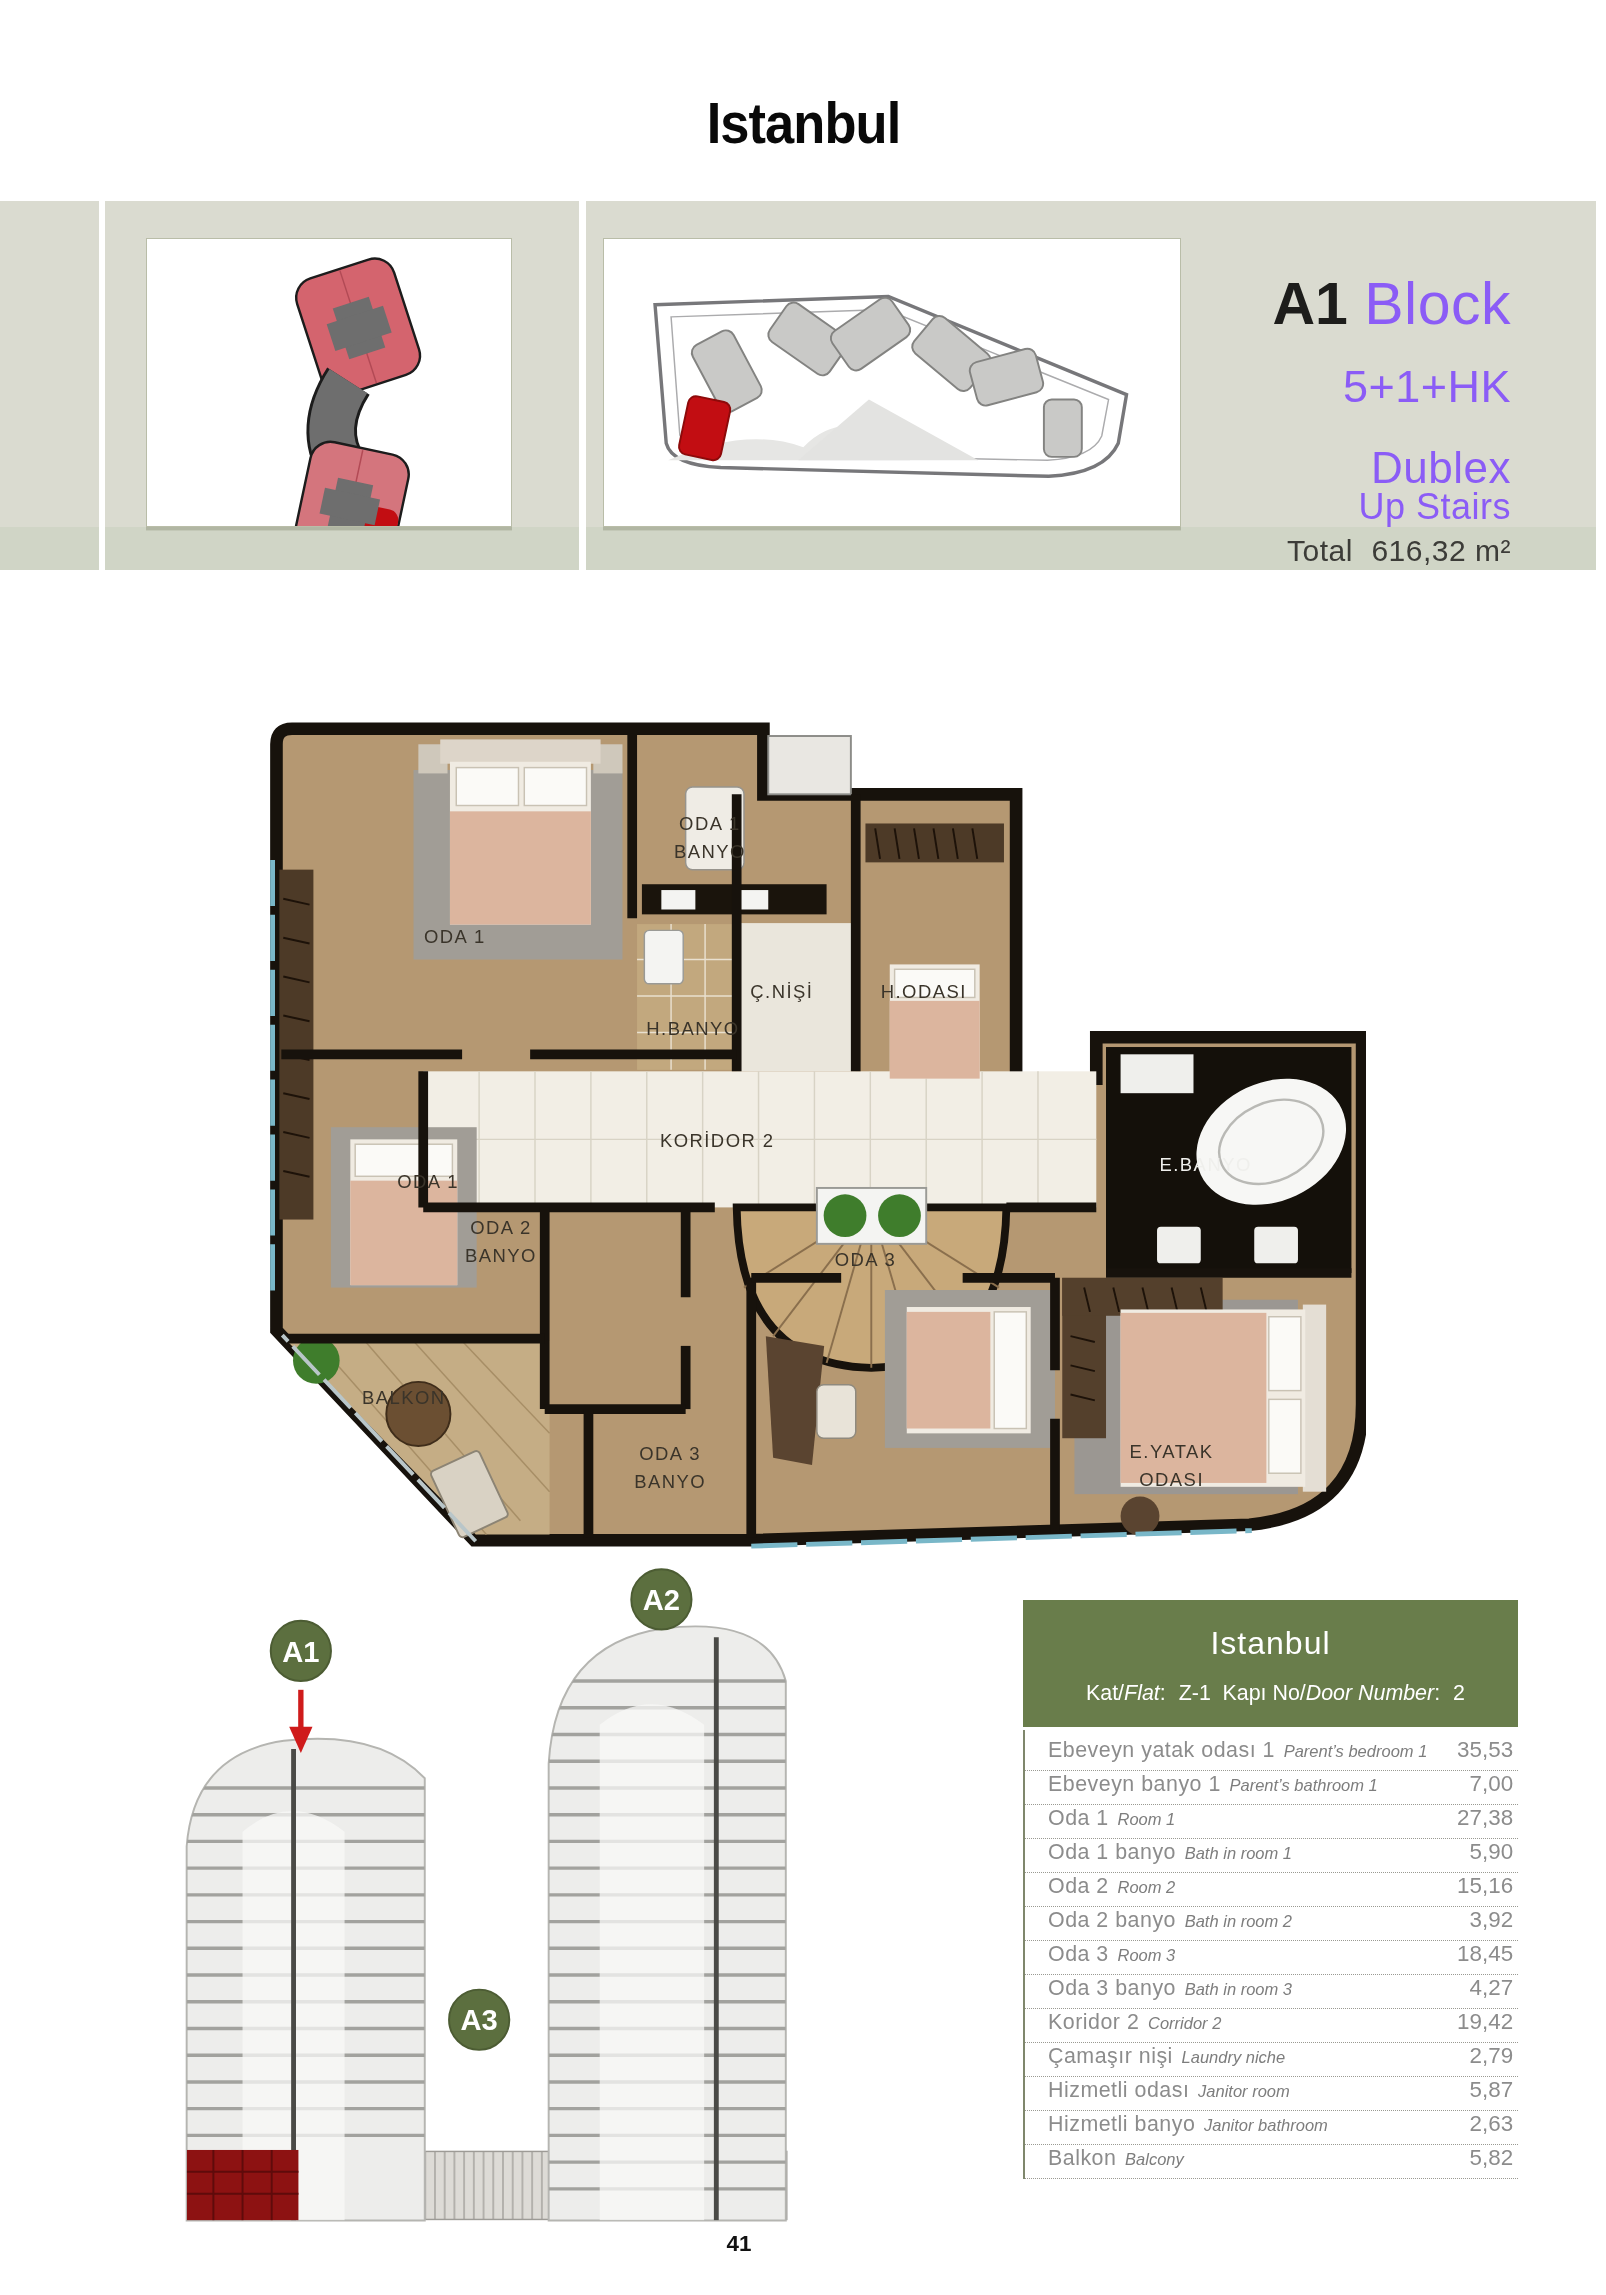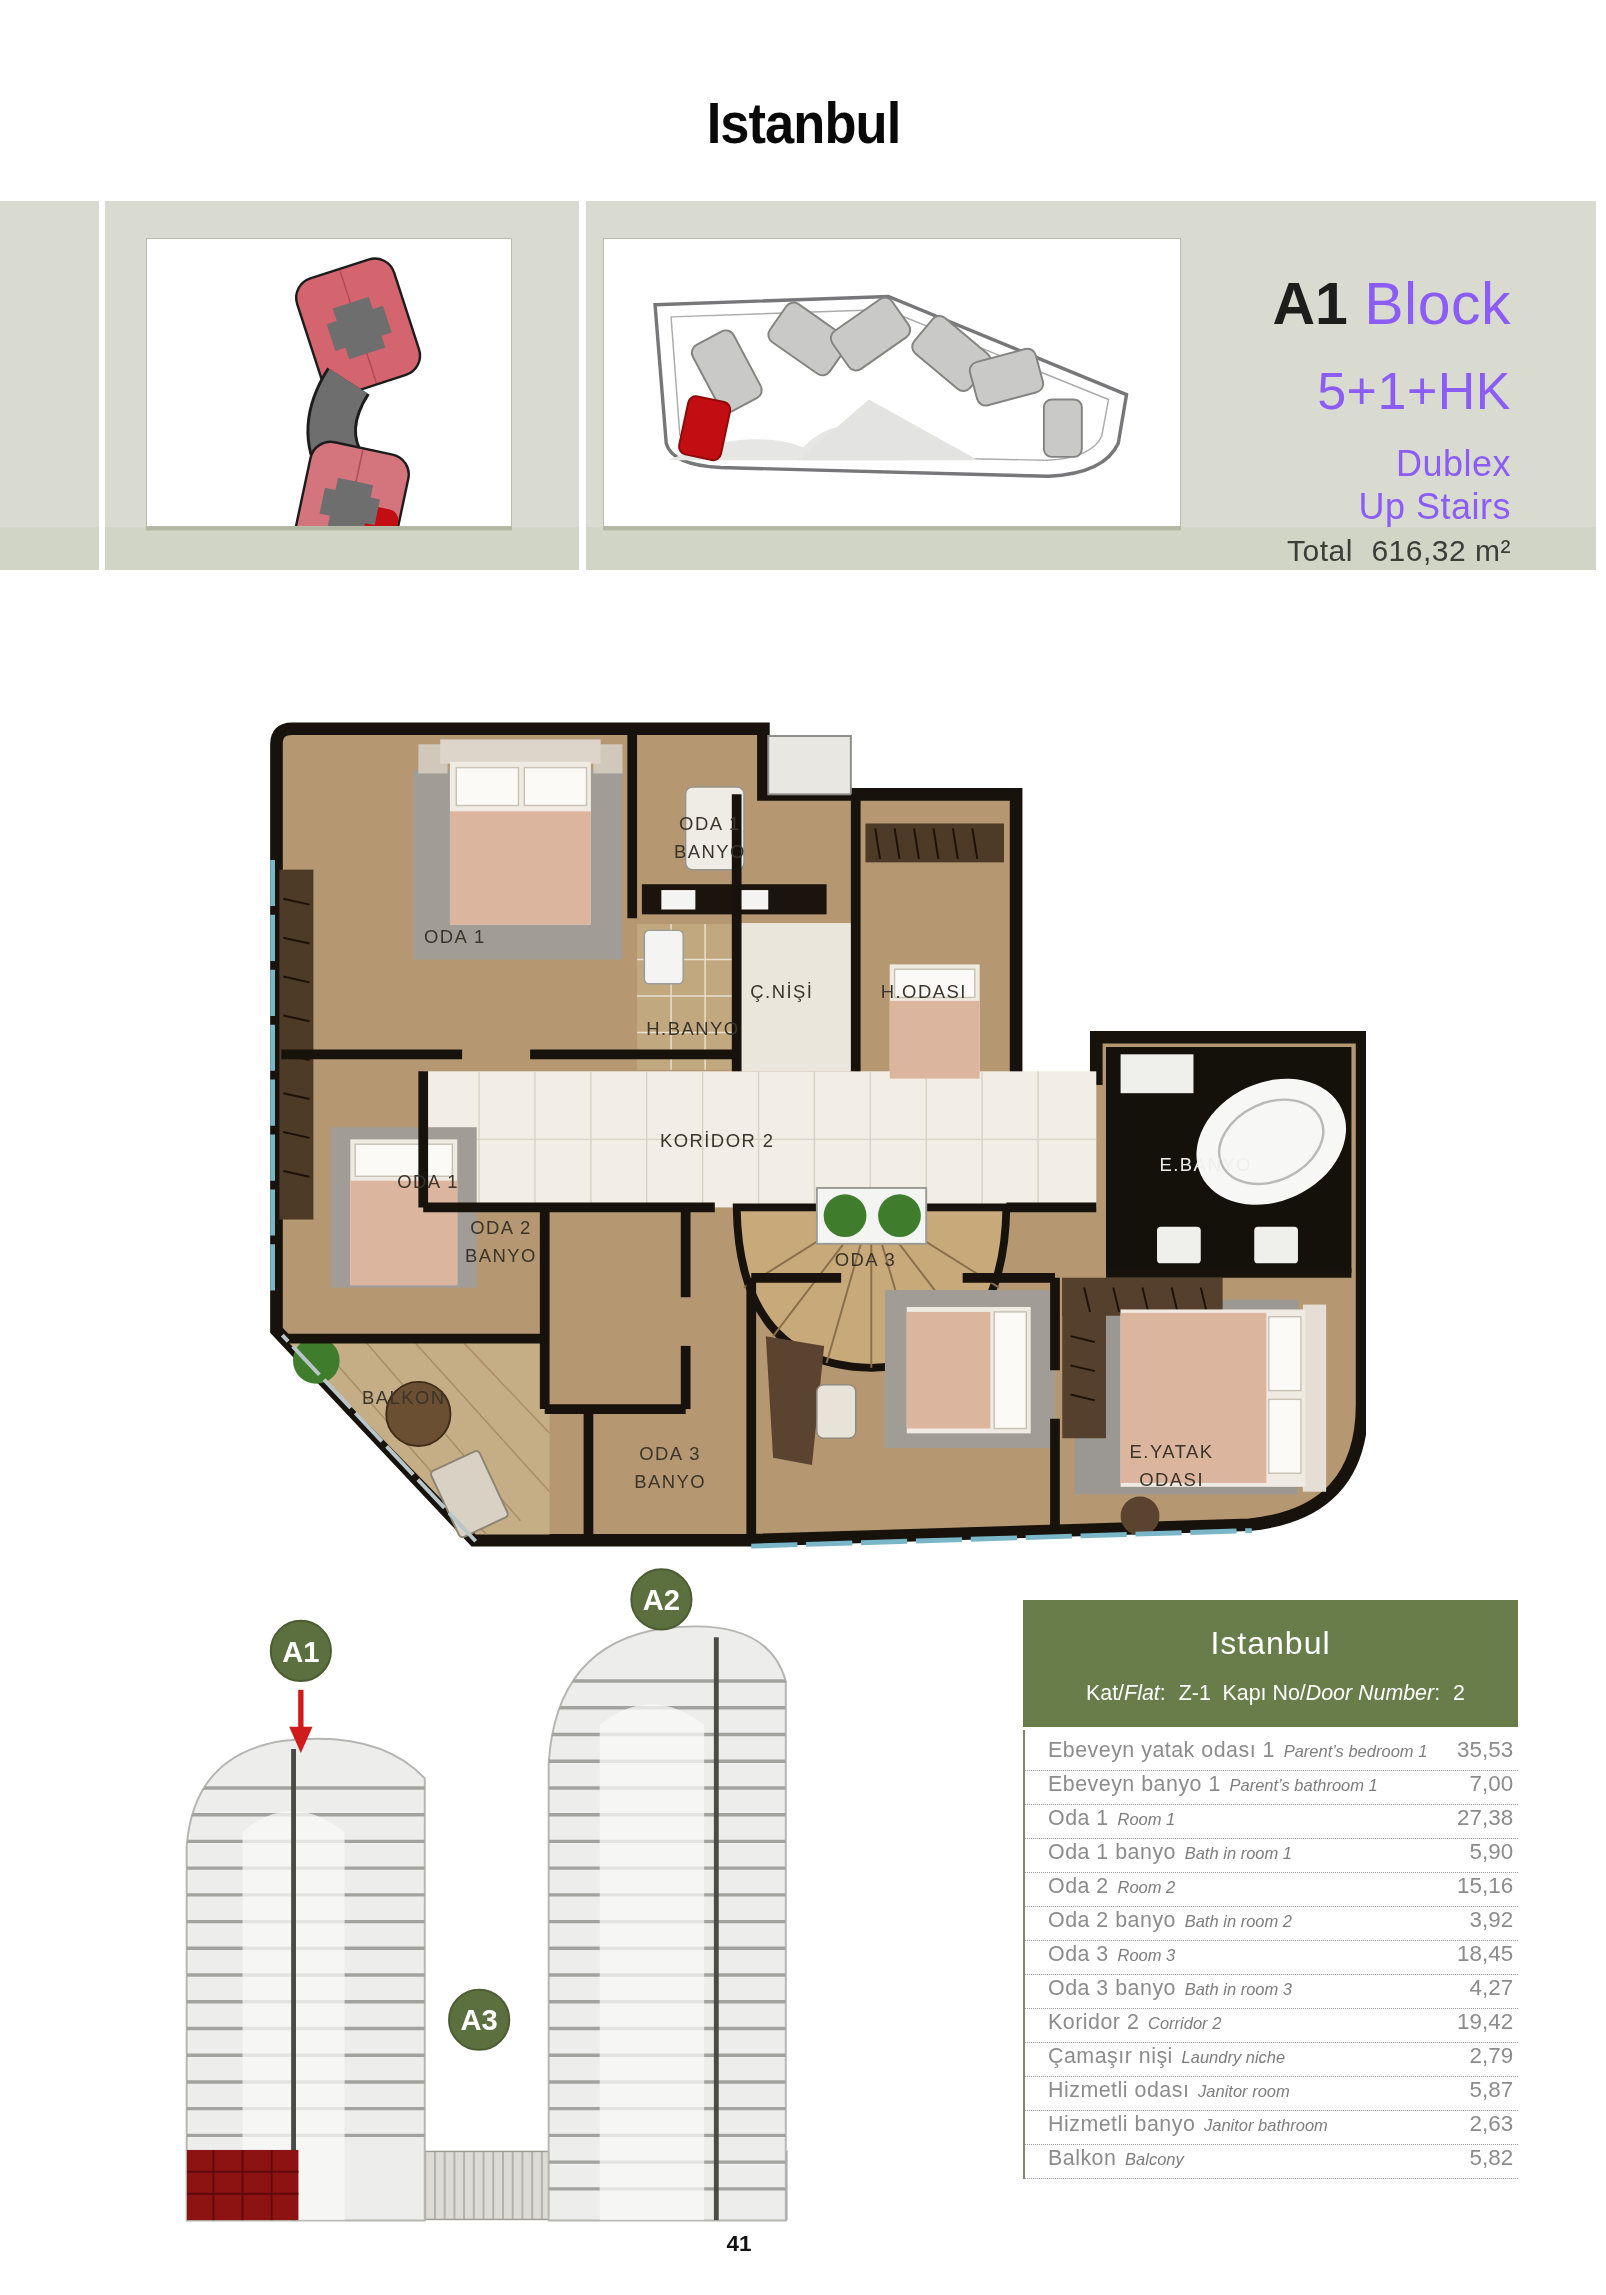--- a/index.html
+++ b/index.html
@@ -21,22 +21,22 @@
   #total-strip-r{left:586px;top:527px;width:1010px;height:43px;background:#d0d5c6;}
 
   .white-box{background:#ffffff;border:1.5px solid #b9bda8;box-shadow:0 3.4px 0 rgba(120,126,96,.35);}
   #block-diagram-box{left:146px;top:238px;width:364px;height:287px;}
   #siteplan-box{left:603px;top:238px;width:576px;height:287px;}
 
   
   .info{right:96px;text-align:right;color:#1d1d1b;white-space:nowrap;}
   #info-block{top:270px;font-size:59px;font-weight:300;}
   #info-block b{font-weight:bold;}
-  #info-type{top:361px;font-size:52px;}
-  #info-style{top:443px;font-size:36px;}
+  #info-type{top:361px;font-size:45px;}
+  #info-style{top:443px;font-size:44px;}
   #info-stairs{top:486px;font-size:36px;}
   #info-total{top:534px;font-size:30px;color:#3c3c38;text-align:right;}
   #info-total .gap{display:inline-block;width:18.5px;}
   .thin{font-weight:normal;letter-spacing:0.5px;color:#8b5cf6;}
 
   
   #floor-plan{left:258px;top:714px;}
   svg text{font-family:"Liberation Sans",sans-serif;}
   .plan-label{font-size:38px;letter-spacing:3px;fill:#3a342a;text-anchor:middle;}
   .plan-label.on-dark{fill:#efefec;}

